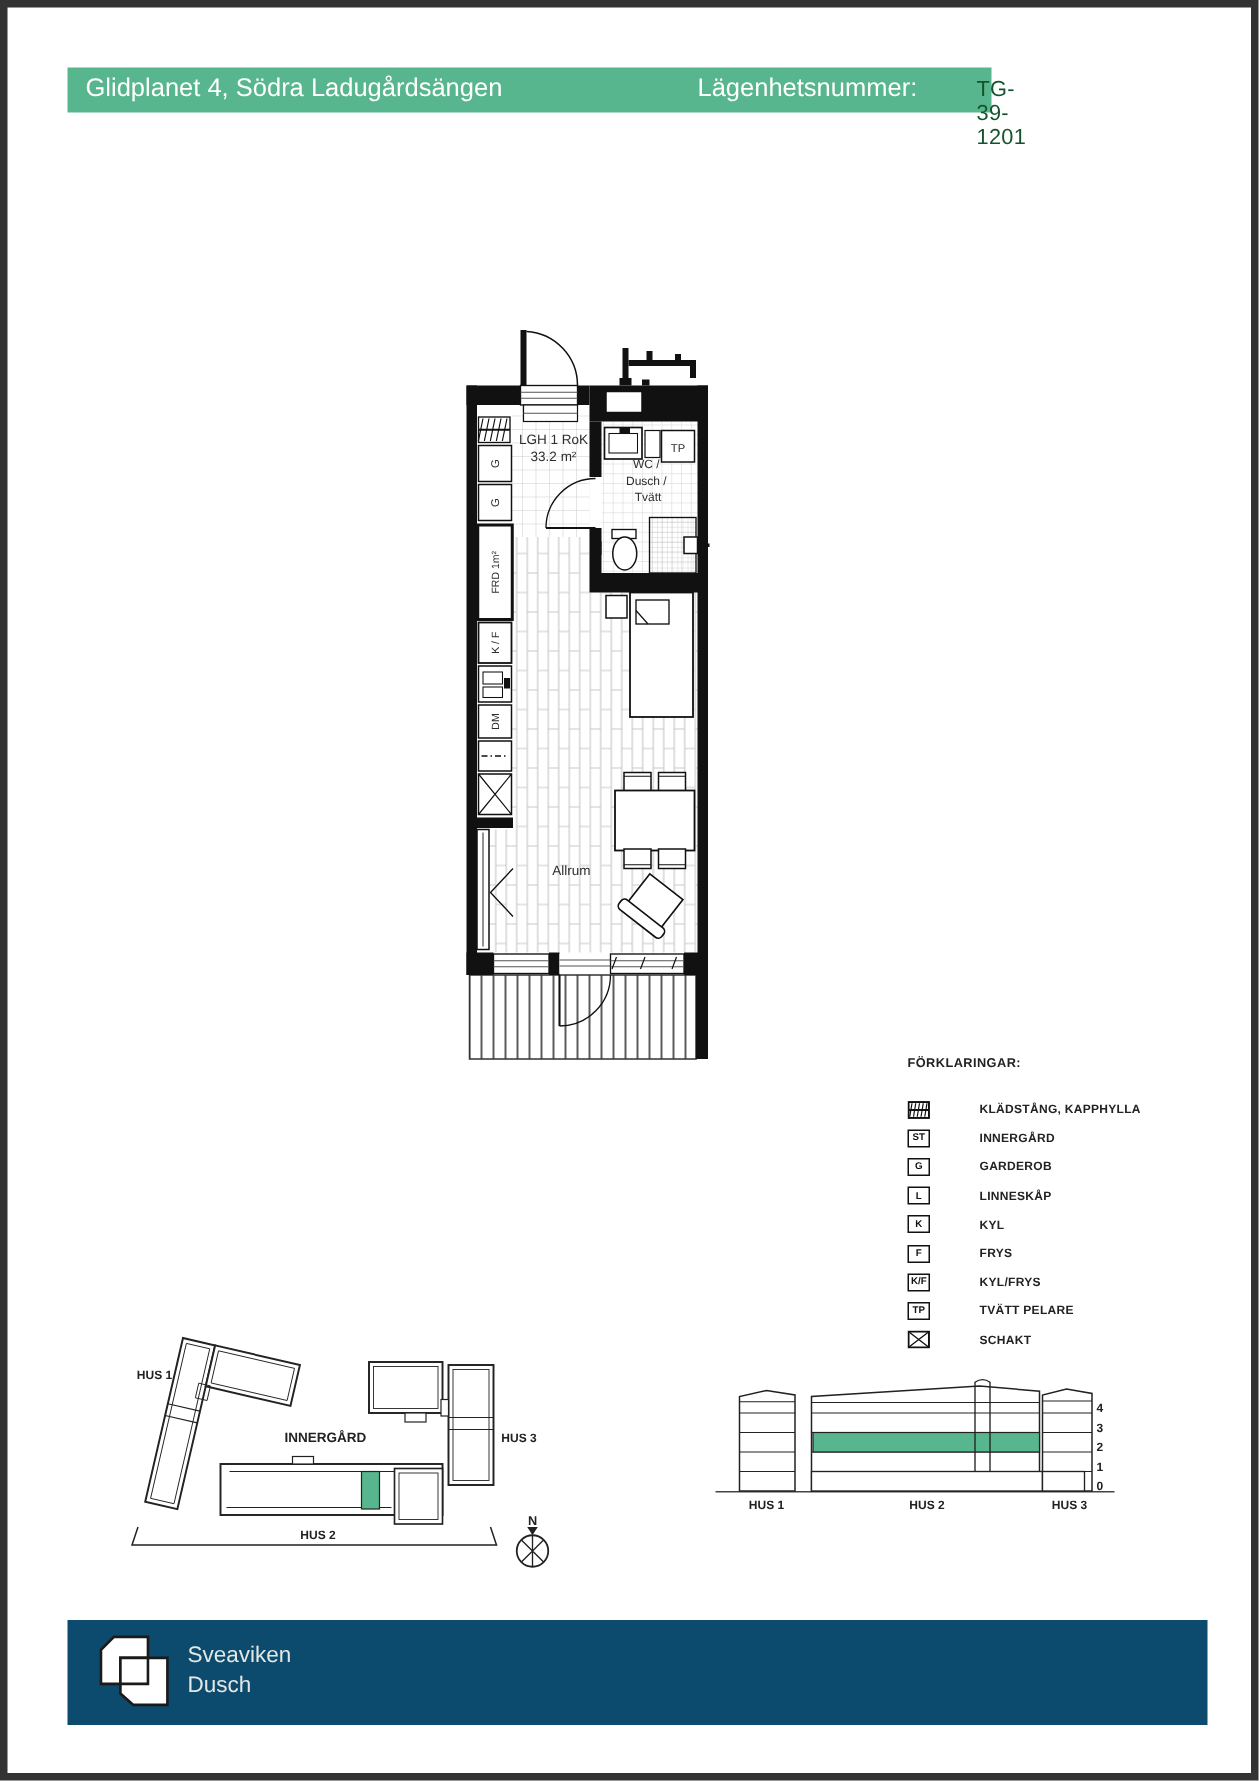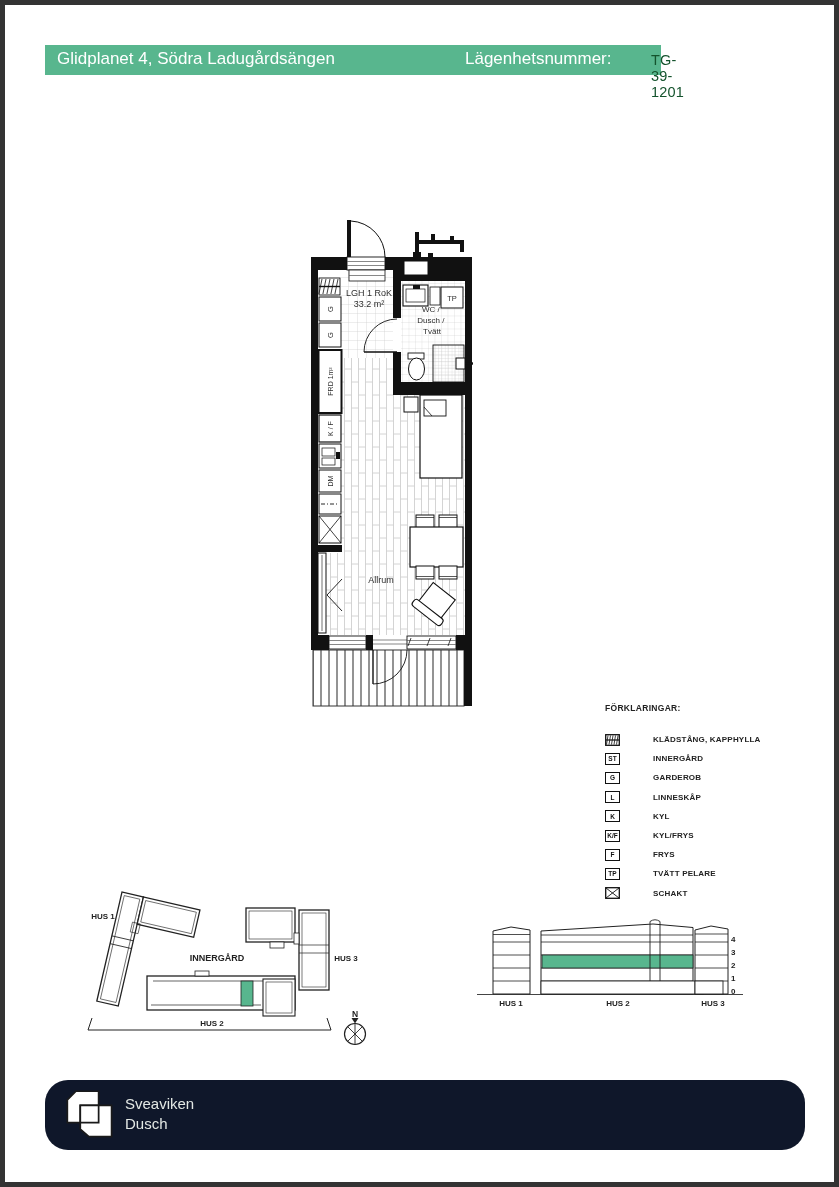--- a/index.html
+++ b/index.html
@@ -17,21 +17,21 @@
   #siteplan{left:60px;top:870px;}
   #elevation{left:470px;top:900px;}
   .legend{position:absolute;left:600px;top:652px;width:210px;margin-top:46px;}
   .legend-title{font-size:8.5px;font-weight:bold;color:#222;letter-spacing:.3px;margin-bottom:17px;}
   .legend-row{display:flex;align-items:center;height:19.2px;}
   .legend-sym{flex:0 0 auto;width:15px;height:12px;border:1.3px solid #111;box-sizing:border-box;
     display:flex;align-items:center;justify-content:center;
     font-size:6.5px;font-weight:bold;color:#111;margin-right:9px;background:#fff;}
   .legend-sym.svgbox{border:none;width:15px;height:12px;}
   .legend-label{font-size:8px;font-weight:bold;color:#222;letter-spacing:.2px;white-space:nowrap;padding-left:24px;}
-  .footer-bar{position:absolute;left:40px;top:1075px;width:760px;height:70px;background:#0f172a;border-radius:23px;}
+  .footer-bar{position:absolute;left:40px;top:1075px;width:760px;height:70px;background:#0c4a6e;}
   .footer-text{position:absolute;left:80px;top:14px;font-size:15px;line-height:1.35;color:#e3e8e4;}
 </style>
 </head>
 <body>
 
 <div class="page">
 
   <div class="header-bar">
     <span class="header-title">Glidplanet 4, Södra Ladugårdsängen</span>
     <span class="header-aptlabel">Lägenhetsnummer:</span>
@@ -211,26 +211,26 @@
     </div>
     <div class="legend-row">
       <span class="legend-sym">L</span>
       <span class="legend-label">LINNESKÅP</span>
     </div>
     <div class="legend-row">
       <span class="legend-sym">K</span>
       <span class="legend-label">KYL</span>
     </div>
     <div class="legend-row">
+      <span class="legend-sym">F</span>
+      <span class="legend-label">FRYS</span>
+    </div>
+    <div class="legend-row">
       <span class="legend-sym">K/F</span>
       <span class="legend-label">KYL/FRYS</span>
-    </div>
-    <div class="legend-row">
-      <span class="legend-sym">F</span>
-      <span class="legend-label">FRYS</span>
     </div>
     <div class="legend-row">
       <span class="legend-sym">TP</span>
       <span class="legend-label">TVÄTT PELARE</span>
     </div>
     <div class="legend-row">
       <span class="legend-sym svgbox">
         <svg width="15" height="12" viewBox="0 0 15 12">
             <rect x="0.7" y="0.7" width="13.6" height="10.6" fill="#fff" stroke="#111" stroke-width="1.3"></rect>
             <path d="M1,1 L14,11 M14,1 L1,11" stroke="#111" stroke-width="0.9"></path>

